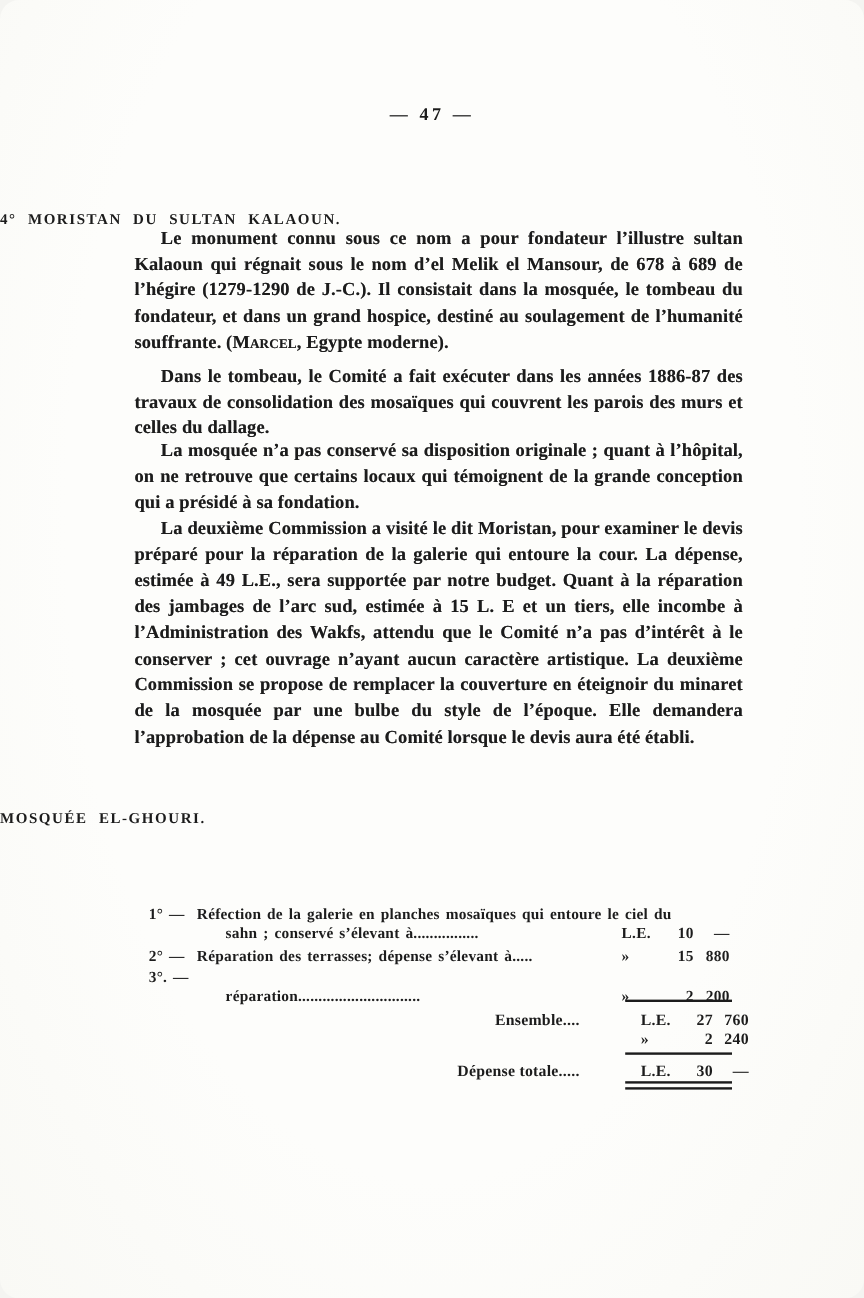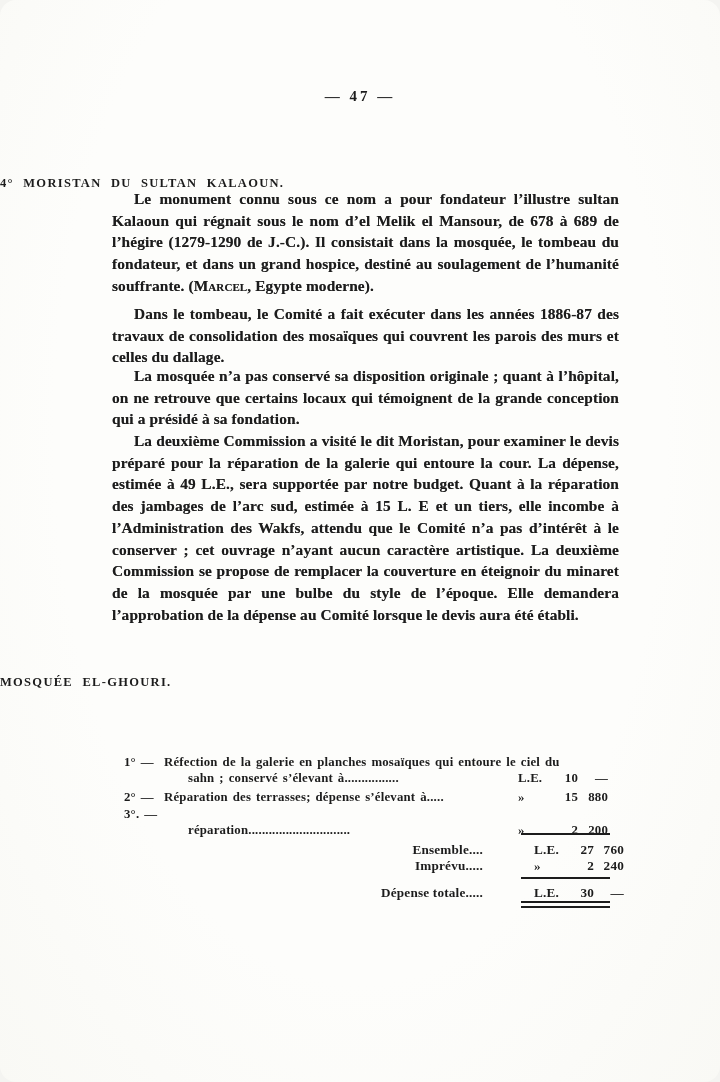--- a/index.html
+++ b/index.html
@@ -139,21 +139,20 @@
 
   <div class="rule" style="top:833px"></div>
 
   <div class="trow" style="top:842px">
     <span class="t-label">Ensemble....</span>
     <span class="cur">L.E.</span>
     <span class="lbs">27</span>
     <span class="mil">760</span>
   </div>
   <div class="trow" style="top:858px">
-    <span class="t-label">Imprévu.....</span>
     <span class="cur">»</span>
     <span class="lbs">2</span>
     <span class="mil">240</span>
   </div>
 
   <div class="rule" style="top:877px"></div>
 
   <div class="trow" style="top:885px">
     <span class="t-label">Dépense totale.....</span>
     <span class="cur">L.E.</span>

